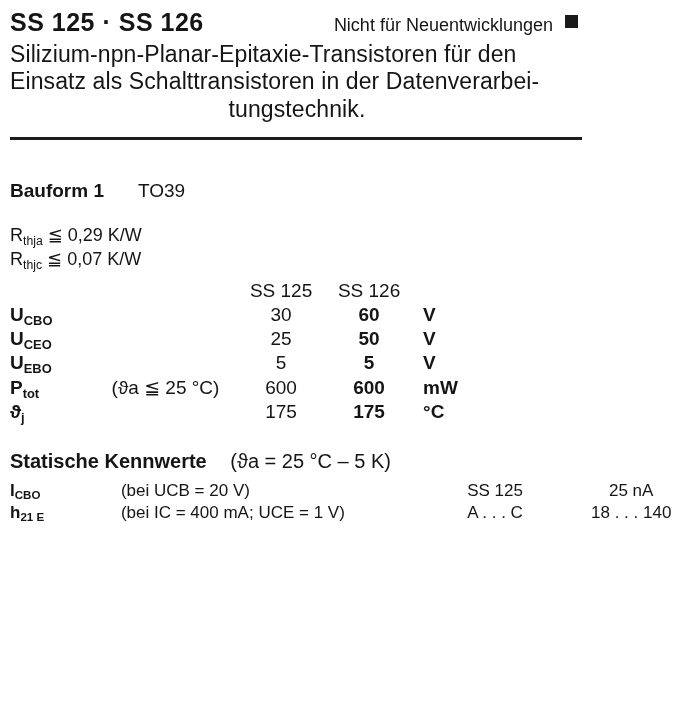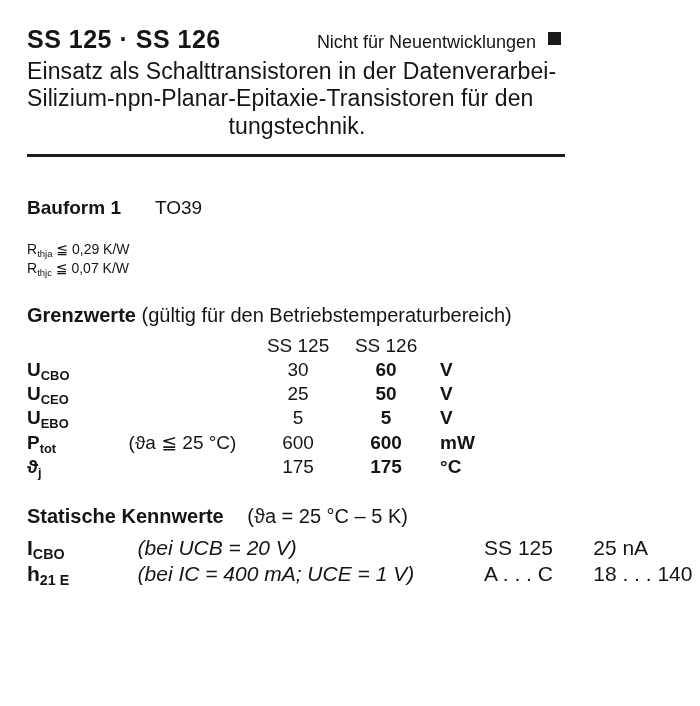--- a/index.html
+++ b/index.html
@@ -12,21 +12,21 @@
     height: 706px;
     font-family: "Liberation Sans", sans-serif;
     color: #151515;
     position: relative;
     overflow: hidden;
   }
   .page {
     position: relative;
     width: 592px;
     height: 706px;
-    padding: 17px;
+    padding: 0;
     box-sizing: border-box;
   }
 
   
   .header-row {
     display: flex;
     align-items: baseline;
     padding: 8px 14px 0 10px;
   }
   .type-title {
@@ -74,21 +74,21 @@
     margin-top: 40px;
   }
   .bauform {
     font-size: 19px;
     margin-top: 22px;
   }
   .bauform b { font-weight: bold; }
   .bauform .val { margin-left: 34px; }
 
   .rth {
-    font-size: 14px;
+    font-size: 18px;
     margin-top: 21px;
     line-height: 1.35;
   }
   sub {
     font-size: 0.68em;
     vertical-align: baseline;
     position: relative;
     top: 0.32em;
     letter-spacing: 0;
   }
@@ -124,41 +124,41 @@
   .hdr .c-v1, .hdr .c-v2 { font-weight: normal; }
 
   
   table.statics {
     margin-top: 7px;
     width: 680px;
   }
   table.statics td {
     padding: 1px 0;
     vertical-align: baseline;
-    font-size: 21px;
+    font-size: 17px;
   }
   .s-sym   { width: 112px; font-weight: bold; white-space: nowrap; }
-  .s-cond  { width: 348px; white-space: nowrap; font-style: italic; }
+  .s-cond  { width: 348px; white-space: nowrap; }
   .s-type  { width: 110px; white-space: nowrap; }
-  .s-val   { width: 110px; text-align: left; white-space: nowrap; padding-right: 4px !important; }
+  .s-val   { width: 110px; text-align: center; white-space: nowrap; padding-right: 4px !important; }
 </style>
 </head>
 <body>
 
 <div class="page">
 
   <div class="header-row">
     <div class="type-title">SS 125 · SS 126</div>
     <div class="notice">Nicht für Neuentwicklungen</div>
     <span class="corner-mark"></span>
   </div>
 
   <div class="subtitle">
+    <div>Silizium-npn-Planar-Epitaxie-Transistoren für den</div>
     <div>Einsatz als Schalttransistoren in der Datenverarbei-</div>
-    <div>Silizium-npn-Planar-Epitaxie-Transistoren für den</div>
     <div class="lastline">tungstechnik.</div>
   </div>
 
   <hr class="rule">
 
   <div class="block">
     <div class="bauform">
       <b>Bauform 1</b><span class="val">TO39</span>
     </div>
 
@@ -166,24 +166,20 @@
       <div>
         <span>R</span><sub>thja</sub>
         <span>≦ 0,29 K/W</span>
       </div>
       <div>
         <span>R</span><sub>thjc</sub>
         <span>≦ 0,07 K/W</span>
       </div>
     </div>
 
-    <div class="section-title">
-      <span>Grenzwerte</span>
-      <span class="reg">(gültig für den Betriebstemperaturbereich)</span>
-    </div>
 
     <table class="limits">
       <tbody>
           <tr class="hdr">
         <td class="c-sym"></td>
         <td class="c-cond"></td>
         <td class="c-v1">SS 125</td>
         <td class="c-v2">SS 126</td>
         <td class="c-unit"></td>
       </tr>

